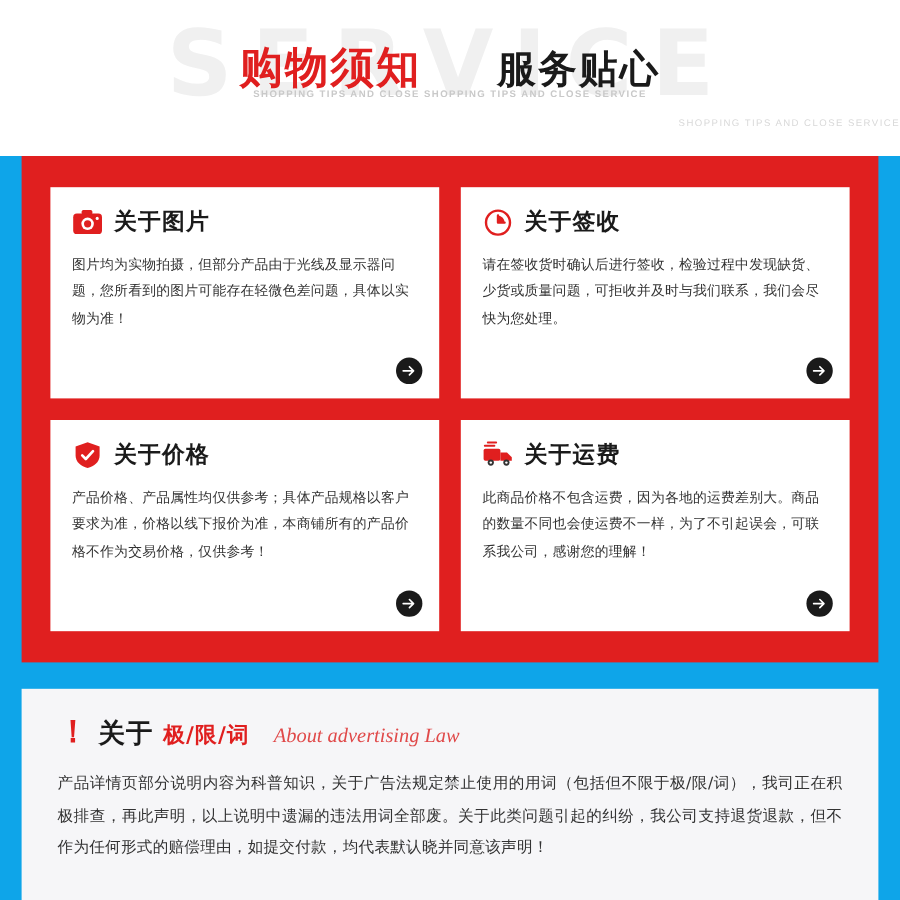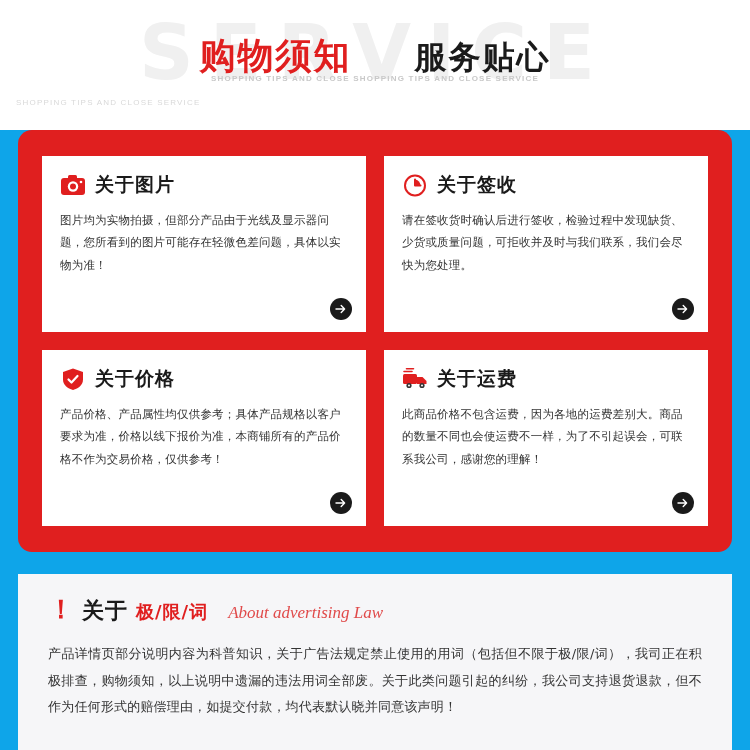--- a/index.html
+++ b/index.html
@@ -62,35 +62,34 @@
     text-align: center;
     font-size: 8px;
     color: #c9c9c9;
     letter-spacing: 1.2px;
     white-space: nowrap;
     font-weight: bold;
   }
   .sub-en2 {
     position: absolute;
     top: 98px; left: 16px; right: 0;
-    text-align: left;
+    text-align: right;
     font-size: 8px;
     color: #d9d9d9;
     letter-spacing: 1.2px;
     white-space: nowrap;
   }
 
   
   .red-panel {
     position: relative;
     margin: 0 18px;
     height: 422px;
     background: #e01f1f;
     padding: 26px 24px;
-    border-radius: 14px;
   }
   .card-grid {
     display: grid;
     grid-template-columns: 1fr 1fr;
     grid-template-rows: 1fr 1fr;
     gap: 18px 18px;
     height: 100%;
   }
   .card {
     position: relative;
@@ -286,16 +285,16 @@
     </div>
   </div>
 
   <div class="bottom">
     <div class="bottom-head">
       <span class="excl">！</span>
       <span class="bh-black">关于</span>
       <span class="bh-red">极/限/词</span>
       <span class="bh-en">About advertising Law</span>
     </div>
-    <div class="bottom-body">产品详情页部分说明内容为科普知识，关于广告法规定禁止使用的用词（包括但不限于极/限/词），我司正在积极排查，购物须知，以上说明中遗漏的违法用词全部废。关于此类问题引起的纠纷，我公司支持退货退款，但不作为任何形式的赔偿理由，如提交付款，均代表默认晓并同意该声明！</div>
+    <div class="bottom-body">产品详情页部分说明内容为科普知识，关于广告法规定禁止使用的用词（包括但不限于极/限/词），我司正在积极排查，再此声明，以上说明中遗漏的违法用词全部废。关于此类问题引起的纠纷，我公司支持退货退款，但不作为任何形式的赔偿理由，如提交付款，均代表默认晓并同意该声明！</div>
   </div>
 
 </div>
 
 </body></html>

